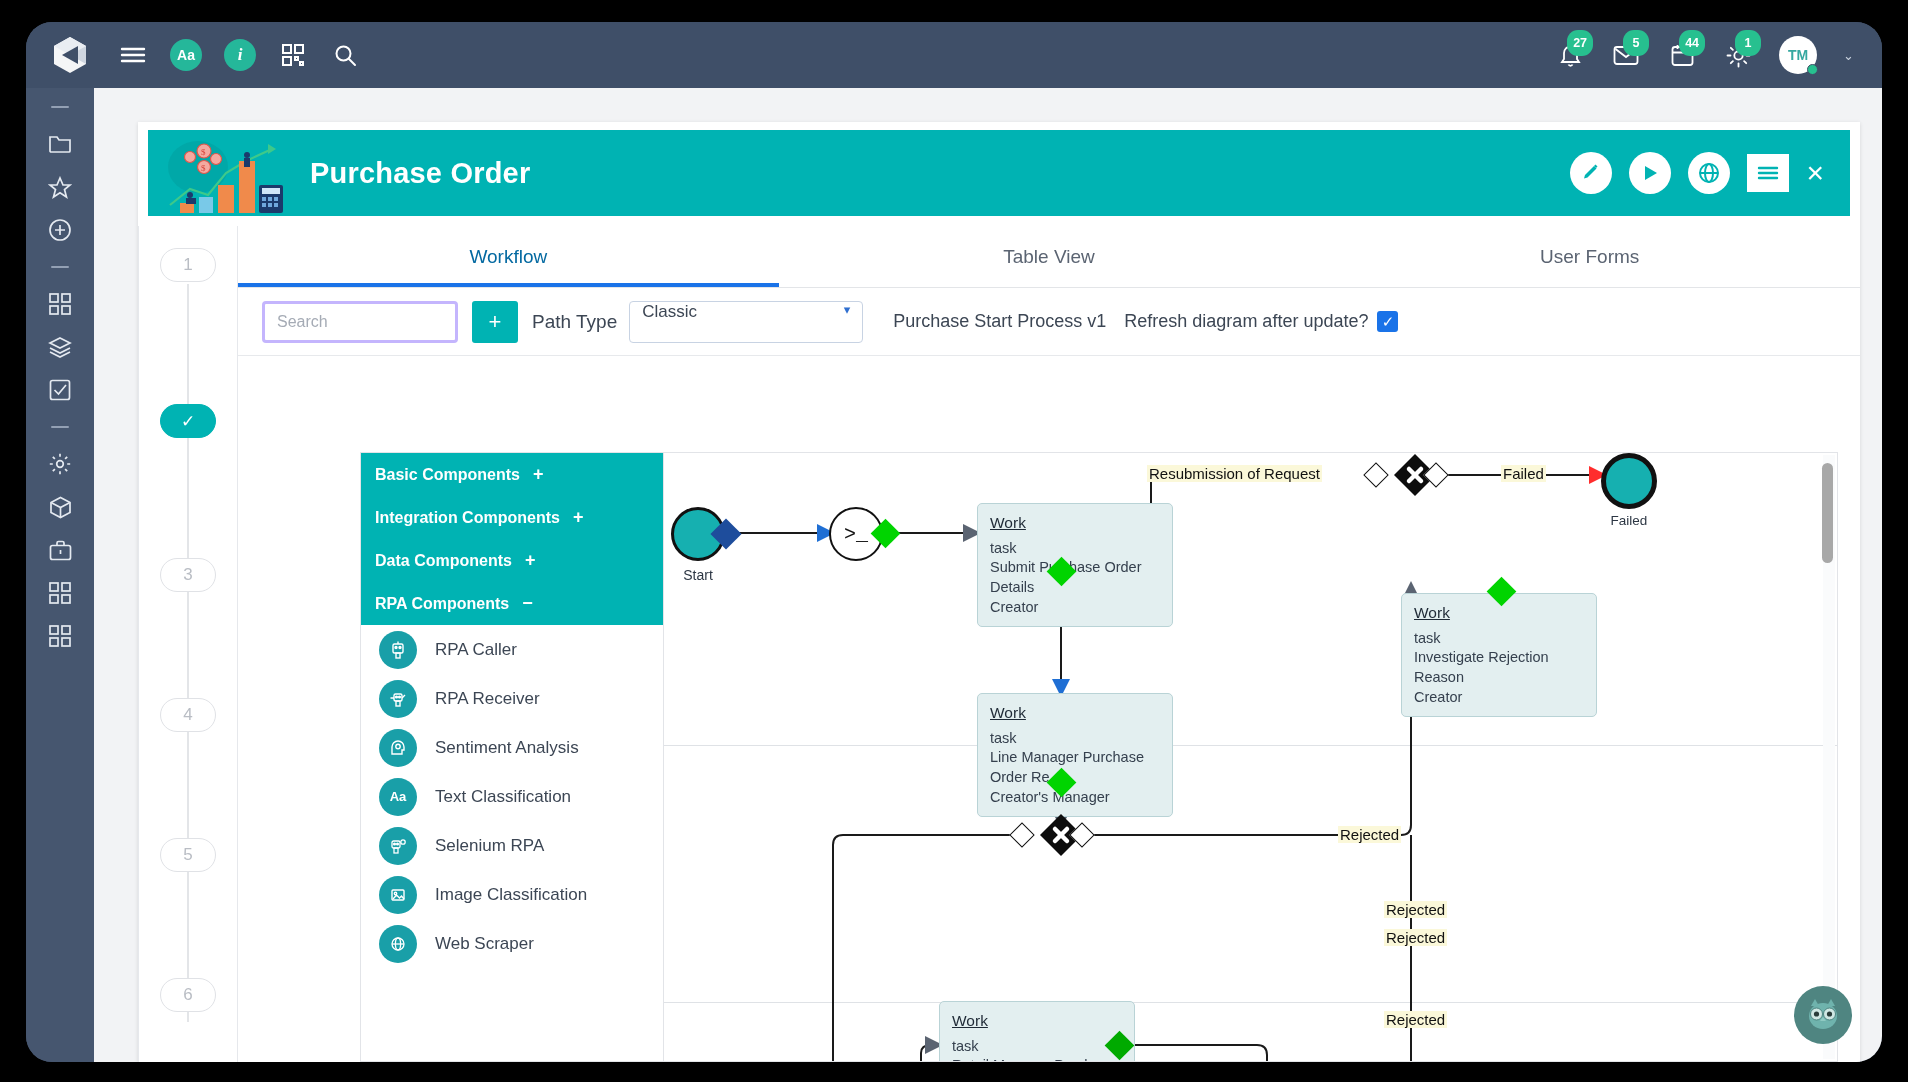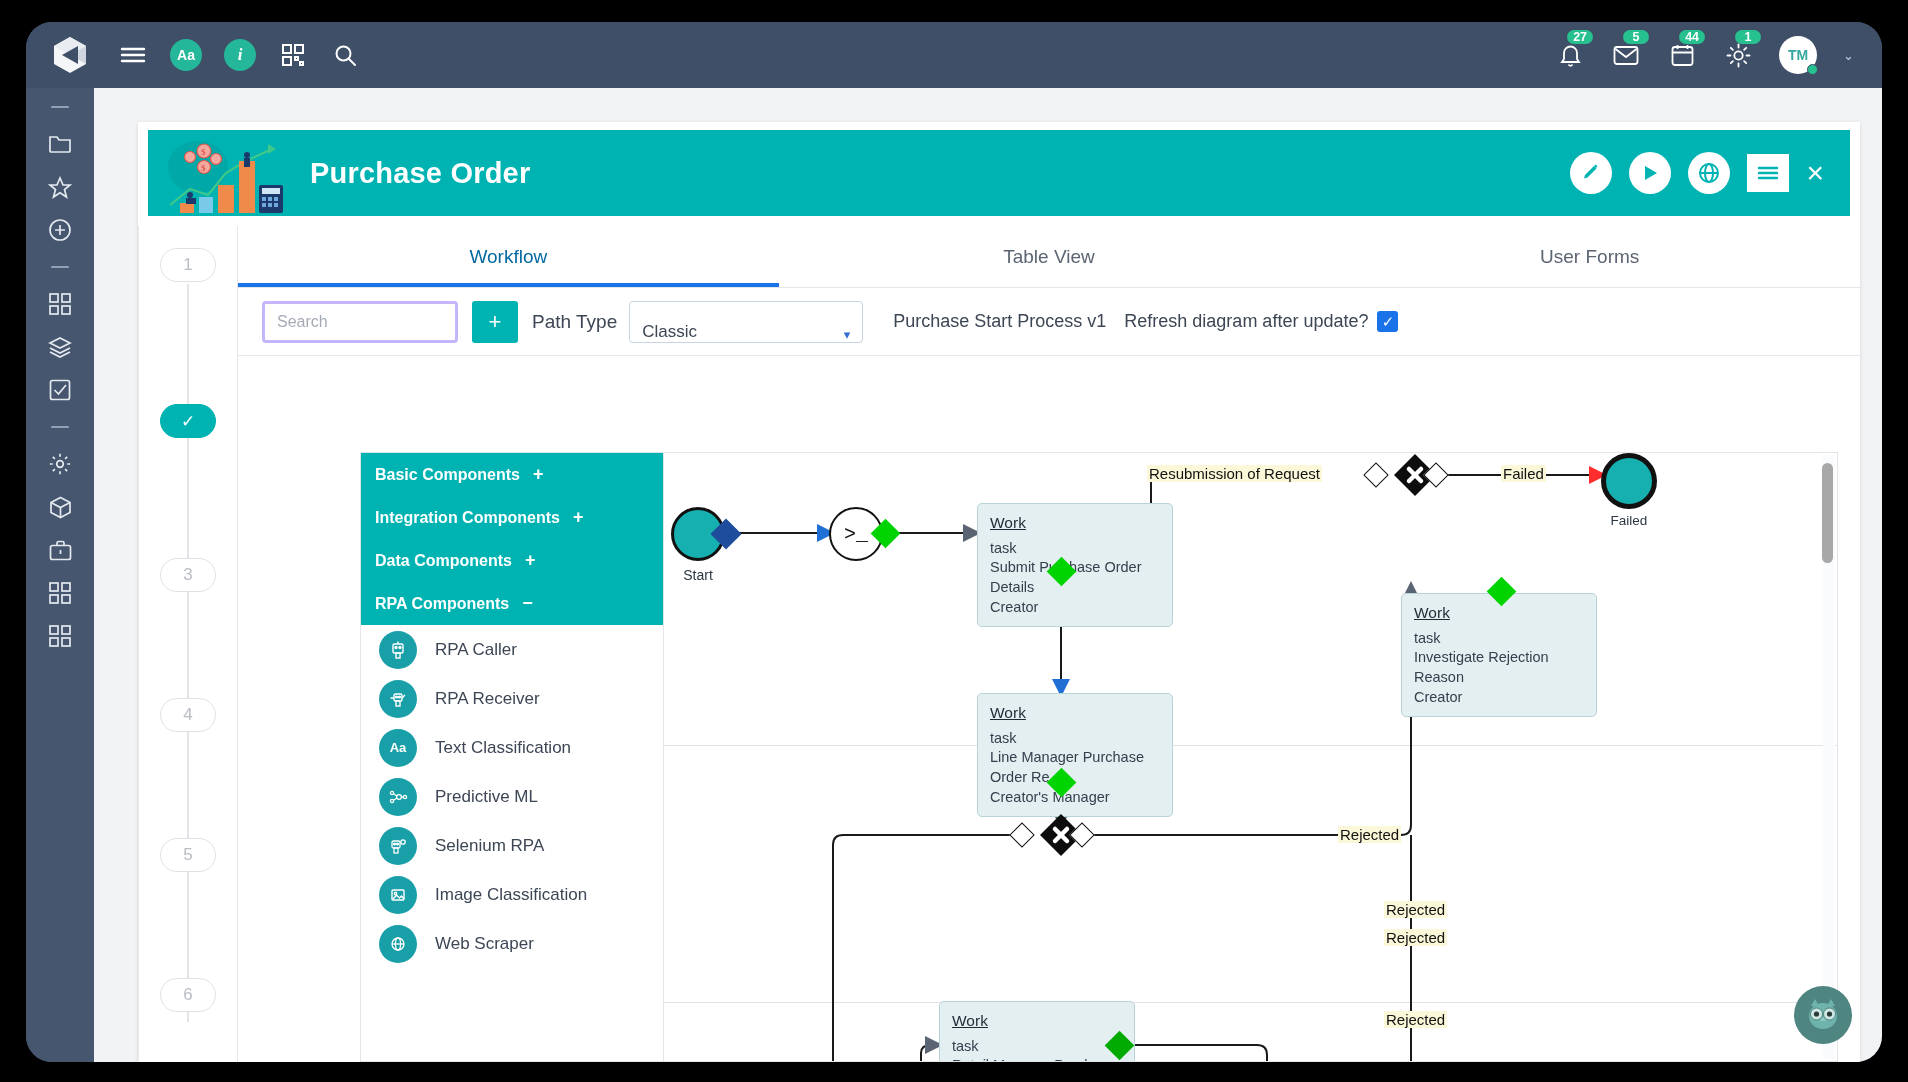--- a/index.html
+++ b/index.html
@@ -20,21 +20,21 @@
   .logo { margin-left:22px; width:44px; height:44px; position:relative; }
   .logo svg { display:block; }
   .nav-icons { display:flex; align-items:center; gap:22px; margin-left:26px; }
   .nav-ico { width:30px; height:30px; display:flex; align-items:center; justify-content:center; color:#fff; }
   .pill { width:32px; height:32px; border-radius:50%; background:#25b79a; color:#fff;
           display:flex; align-items:center; justify-content:center; font-size:14px; font-weight:bold; }
   .pill.info { font-family:"Liberation Serif", serif; font-style:italic; font-size:17px; }
   .nav-right { margin-left:auto; display:flex; align-items:center; gap:26px; margin-right:28px; }
   .badge-wrap { position:relative; width:30px; height:30px; display:flex; align-items:center; justify-content:center; }
   .badge {
-    position:absolute; top:-10px; left:12px; min-width:26px; height:14px; padding:1px 5px;
+    position:absolute; top:-10px; left:12px; min-width:26px; height:14px; padding:13px 5px;
     background:#27c08f; border-radius:11px; color:#fff; font-size:12.5px; font-weight:bold;
     display:flex; align-items:center; justify-content:center;
   }
   .avatar {
     width:38px; height:38px; border-radius:50%; background:#fff; color:#35a8a0;
     display:flex; align-items:center; justify-content:center; font-size:14px; font-weight:bold;
     position:relative;
   }
   .avatar .dot { position:absolute; right:-1px; bottom:-1px; width:11px; height:11px; border-radius:50%;
                  background:#27c08f; border:1px solid #3f4f68; }
@@ -107,21 +107,21 @@
     display:flex; align-items:center; padding:0 12px; color:#9aa1ab; font-size:16px;
   }
   .search-box input { border:none; outline:none; flex:1; font-size:16px; color:#5b6472;
                       font-family:"Liberation Sans", sans-serif; background:transparent; }
   .search-box input::placeholder { color:#a5abb5; }
   .plus-btn { width:46px; height:42px; background:#00b3b3; color:#fff; margin-left:14px;
               display:flex; align-items:center; justify-content:center; font-size:22px; border-radius:3px; }
   .tb-label { font-size:19px; color:#3c4654; margin-left:14px; }
   .select {
     width:234px; height:42px; border:1px solid #c8d3e3; border-radius:4px; margin-left:12px;
-    display:flex; align-items:flex-end; padding:0 12px; font-size:17px; color:#3c4654;
+    display:flex; align-items:flex-start; padding:0 12px; font-size:17px; color:#3c4654;
   }
   .select .chev { margin-left:auto; color:#2f6fd0; font-size:13px; }
   .tb-text { font-size:18px; color:#3c4654; margin-left:30px; }
   .tb-text2 { font-size:18px; color:#3c4654; margin-left:18px; }
   .chk { width:21px; height:21px; background:#1a73e8; border-radius:3px; margin-left:9px;
          display:flex; align-items:center; justify-content:center; color:#fff; font-size:15px; }
 
   
   .palette {
     position:absolute; left:222px; top:330px; width:304px; bottom:0;
@@ -640,35 +640,32 @@
                 <circle cx="8.5" cy="8" r=".9" fill="#fff"></circle>
                 <circle cx="11.5" cy="8" r=".9" fill="#fff"></circle>
                 <path d="M6 9H2.5M14 9l3-3"></path>
                 <rect x="8" y="12" width="4" height="5"></rect>
               </svg>
           </div>
           <div class="pal-lbl">RPA Receiver</div>
         </div>
         <div class="pal-item">
           <div class="pal-ico">
+            <svg width="20" height="20" viewBox="0 0 20 20" fill="none" stroke="#fff" stroke-width="1.4">
+                <path d="M4 16V9a6 6 0 0112 0v3h-2v4z"></path>
+                <circle cx="10" cy="8.5" r="2.2"></circle>
+              </svg>
+          </div>
+          <div class="pal-lbl">Sentiment Analysis</div>
+        </div>
+        <div class="pal-item">
+          <div class="pal-ico">
               <span style="font-size:13px;font-weight:bold;">Aa</span>
             </div>
           <div class="pal-lbl">Text Classification</div>
-        </div>
-        <div class="pal-item">
-          <div class="pal-ico">
-            <svg width="20" height="20" viewBox="0 0 20 20" fill="none" stroke="#fff" stroke-width="1.3">
-                <circle cx="4" cy="6" r="1.6"></circle>
-                <circle cx="4" cy="14" r="1.6"></circle>
-                <circle cx="11" cy="10" r="2.4"></circle>
-                <circle cx="17" cy="10" r="1.6"></circle>
-                <path d="M5.5 6.8L9 9M5.5 13.2L9 11M13.4 10h2"></path>
-              </svg>
-          </div>
-          <div class="pal-lbl">Predictive ML</div>
         </div>
         <div class="pal-item">
           <div class="pal-ico">
             <svg width="20" height="20" viewBox="0 0 20 20" fill="none" stroke="#fff" stroke-width="1.3">
                 <rect x="4" y="5" width="8" height="7" rx="1.5"></rect>
                 <circle cx="6.5" cy="8" r=".9" fill="#fff"></circle>
                 <circle cx="9.5" cy="8" r=".9" fill="#fff"></circle>
                 <rect x="6" y="12" width="4" height="5"></rect>
                 <circle cx="15" cy="6" r="2.2"></circle>
               </svg>

